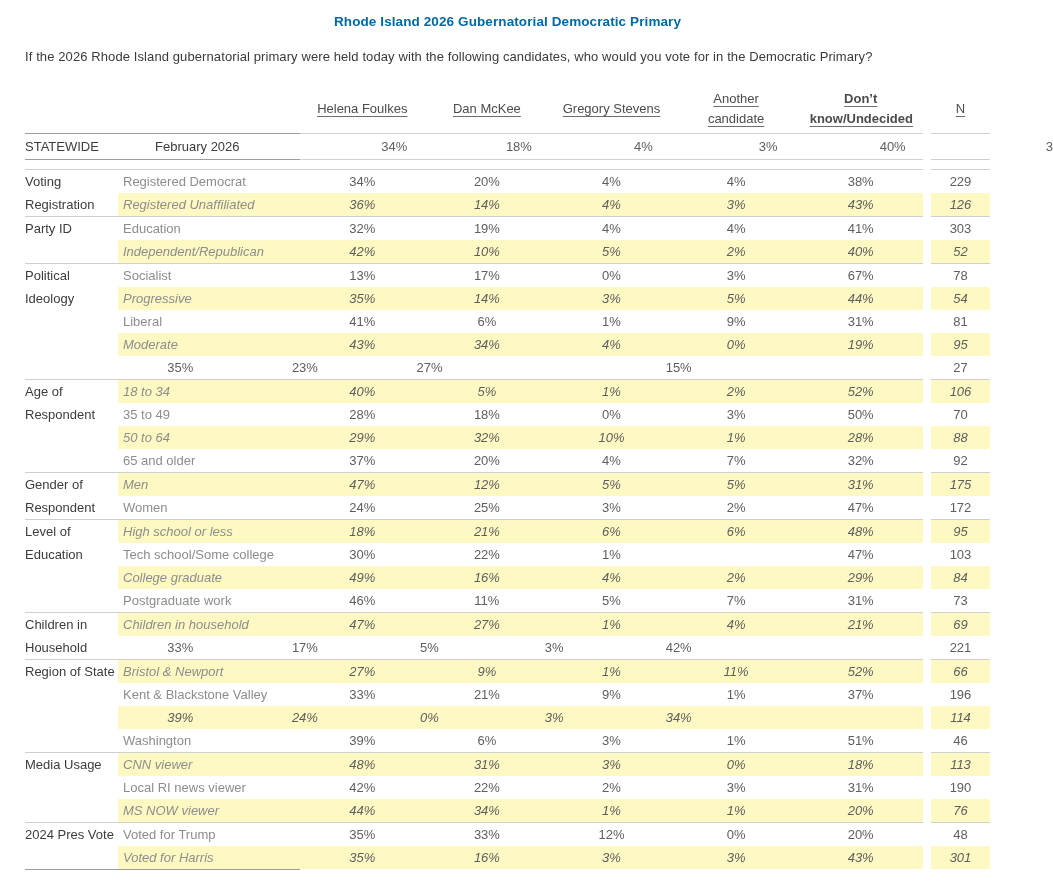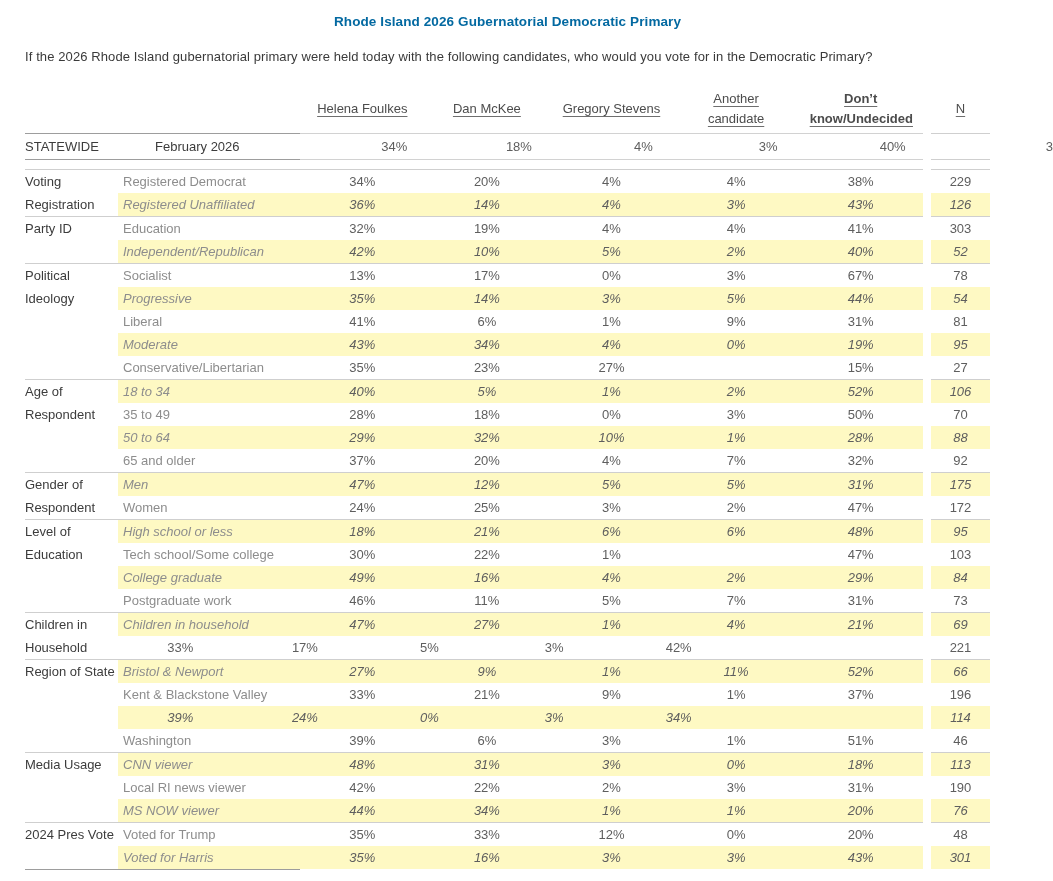--- a/index.html
+++ b/index.html
@@ -231,21 +231,20 @@
           <div class="vcell">4%</div>
           <div class="vcell">0%</div>
           <div class="vcell">19%</div>
         </div>
         <div class="gap8"></div>
         <div class="ncell">95</div>
       </div>
       <div class="row">
         <div class="cat-cell"></div>
         <div class="stripe-wrap">
-          <div class="label-cell">Conservative/Libertarian</div>
           <div class="vcell">35%</div>
           <div class="vcell">23%</div>
           <div class="vcell">27%</div>
           <div class="vcell"></div>
           <div class="vcell">15%</div>
         </div>
         <div class="gap8"></div>
         <div class="ncell">27</div>
       </div>
       <div class="sep mid">

